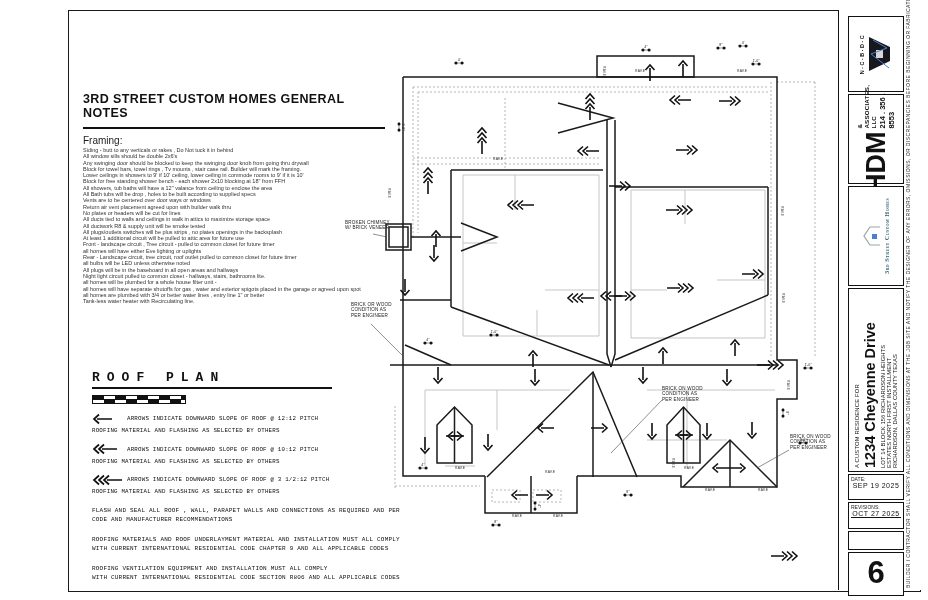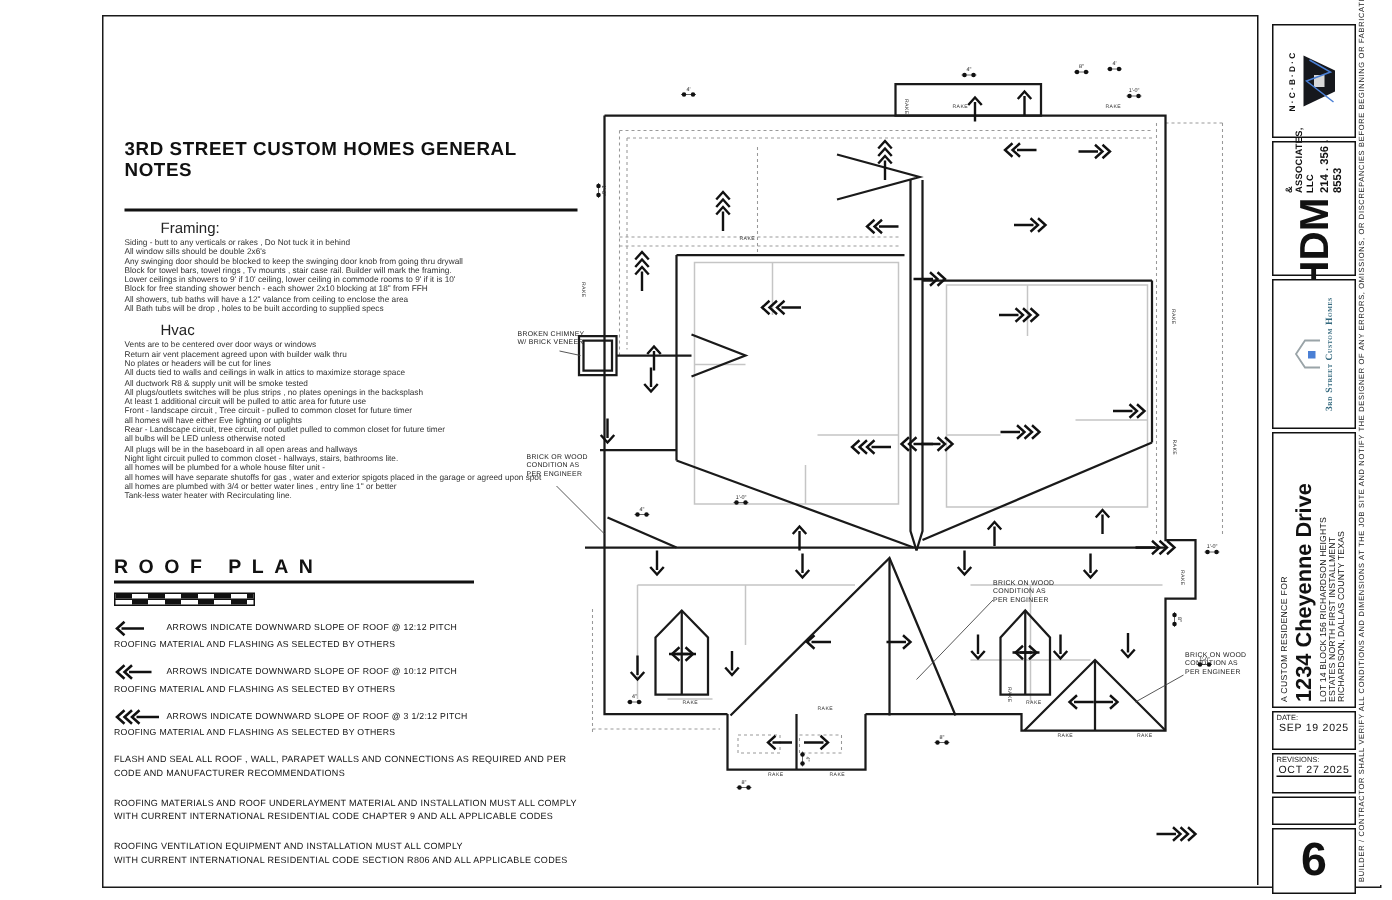--- a/index.html
+++ b/index.html
@@ -1,25 +1,25 @@
 <!DOCTYPE html>
 <html><head>
 <meta charset="utf-8">
 <style>
   html,body{margin:0;padding:0;background:#fff;}
   .page{position:relative;width:928px;height:600px;background:#fff;overflow:hidden;
         font-family:"Liberation Sans",sans-serif;color:#111;}
   .frame{position:absolute;left:68px;top:10px;width:851px;height:580px;border:1.6px solid #1a1a1a;}
   
   .notes{position:absolute;left:83px;top:92px;width:302px;}
-  .notes-title{font-size:12.5px;font-weight:bold;letter-spacing:.4px;border-bottom:2.4px solid #111;padding-bottom:19px;margin-bottom:6px;}
-  .nhead{font-size:10px;margin-top:6px;margin-bottom:1px;color:#222;margin-left:24px;}
+  .notes-title{font-size:12.5px;font-weight:bold;letter-spacing:.4px;border-bottom:2.4px solid #111;padding-bottom:7px;margin-bottom:6px;}
+  .nhead{font-size:10px;margin-top:6px;margin-bottom:1px;color:#222;}
   .nline{font-size:5.5px;line-height:6.3px;color:#333;}
   
-  .rpblock{position:absolute;left:76px;top:370px;width:316px;}
+  .rpblock{position:absolute;left:92px;top:370px;width:316px;font-family:Liberation Mono, monospace;}
   .rp-title{font-size:13px;font-weight:bold;letter-spacing:7px;}
   .rp-underline{width:240px;height:2.4px;background:#111;margin-top:2px;}
   .scalebar{width:92px;height:3px;margin-top:6px;border:.6px solid #111;
      background:repeating-linear-gradient(90deg,#111 0 11px,#fff 11px 22px);}
   .scalebar2{width:92px;height:2.4px;border:.6px solid #111;border-top:none;
      background:repeating-linear-gradient(90deg,#fff 0 11px,#111 11px 22px);}
   .lg-item{margin-top:9px;}
   .lg-row{display:flex;align-items:center;gap:5px;}
   .lg-txt{font-size:5.8px;letter-spacing:.2px;}
   .lg-l2{font-size:5.8px;letter-spacing:.2px;margin-top:2.5px;}
@@ -61,21 +61,20 @@
           <div class="nline">Siding - butt to any verticals or rakes , Do Not tuck it in behind</div>
           <div class="nline">All window sills should be double 2x6's</div>
           <div class="nline">Any swinging door should be blocked to keep the swinging door knob from going thru drywall</div>
           <div class="nline">Block for towel bars, towel rings , Tv mounts , stair case rail.   Builder will mark the framing.</div>
           <div class="nline">Lower ceilings in showers to 9' if 10' ceiling, lower ceiling in commode rooms to 9' if it is 10'</div>
           <div class="nline">Block for free standing shower bench - each shower 2x10 blocking at 18" from FFH</div>
           <div class="nline">All showers, tub baths will have a 12" valance from ceiling to enclose the area</div>
           <div class="nline">All Bath tubs will be drop , holes to be built according to supplied specs</div>
         </div>
         <div class="nsec">
-          <div class="nhead">Hvac</div>
           <div class="nline">Vents are to be centered over door ways or windows</div>
           <div class="nline">Return air vent placement agreed upon with builder walk thru</div>
           <div class="nline">No plates or headers will be cut for lines</div>
           <div class="nline">All ducts tied to walls and ceilings in walk in attics to maximize storage space</div>
           <div class="nline">All ductwork R8  &amp; supply unit will be smoke tested</div>
         </div>
         <div class="nsec">
           <div class="nline">All plugs/outlets switches will be plus strips ,  no plates openings in the backsplash</div>
           <div class="nline">At least 1 additional circuit will be pulled to attic area for future use</div>
           <div class="nline">Front - landscape circuit , Tree circuit - pulled to common closet for future timer</div>

